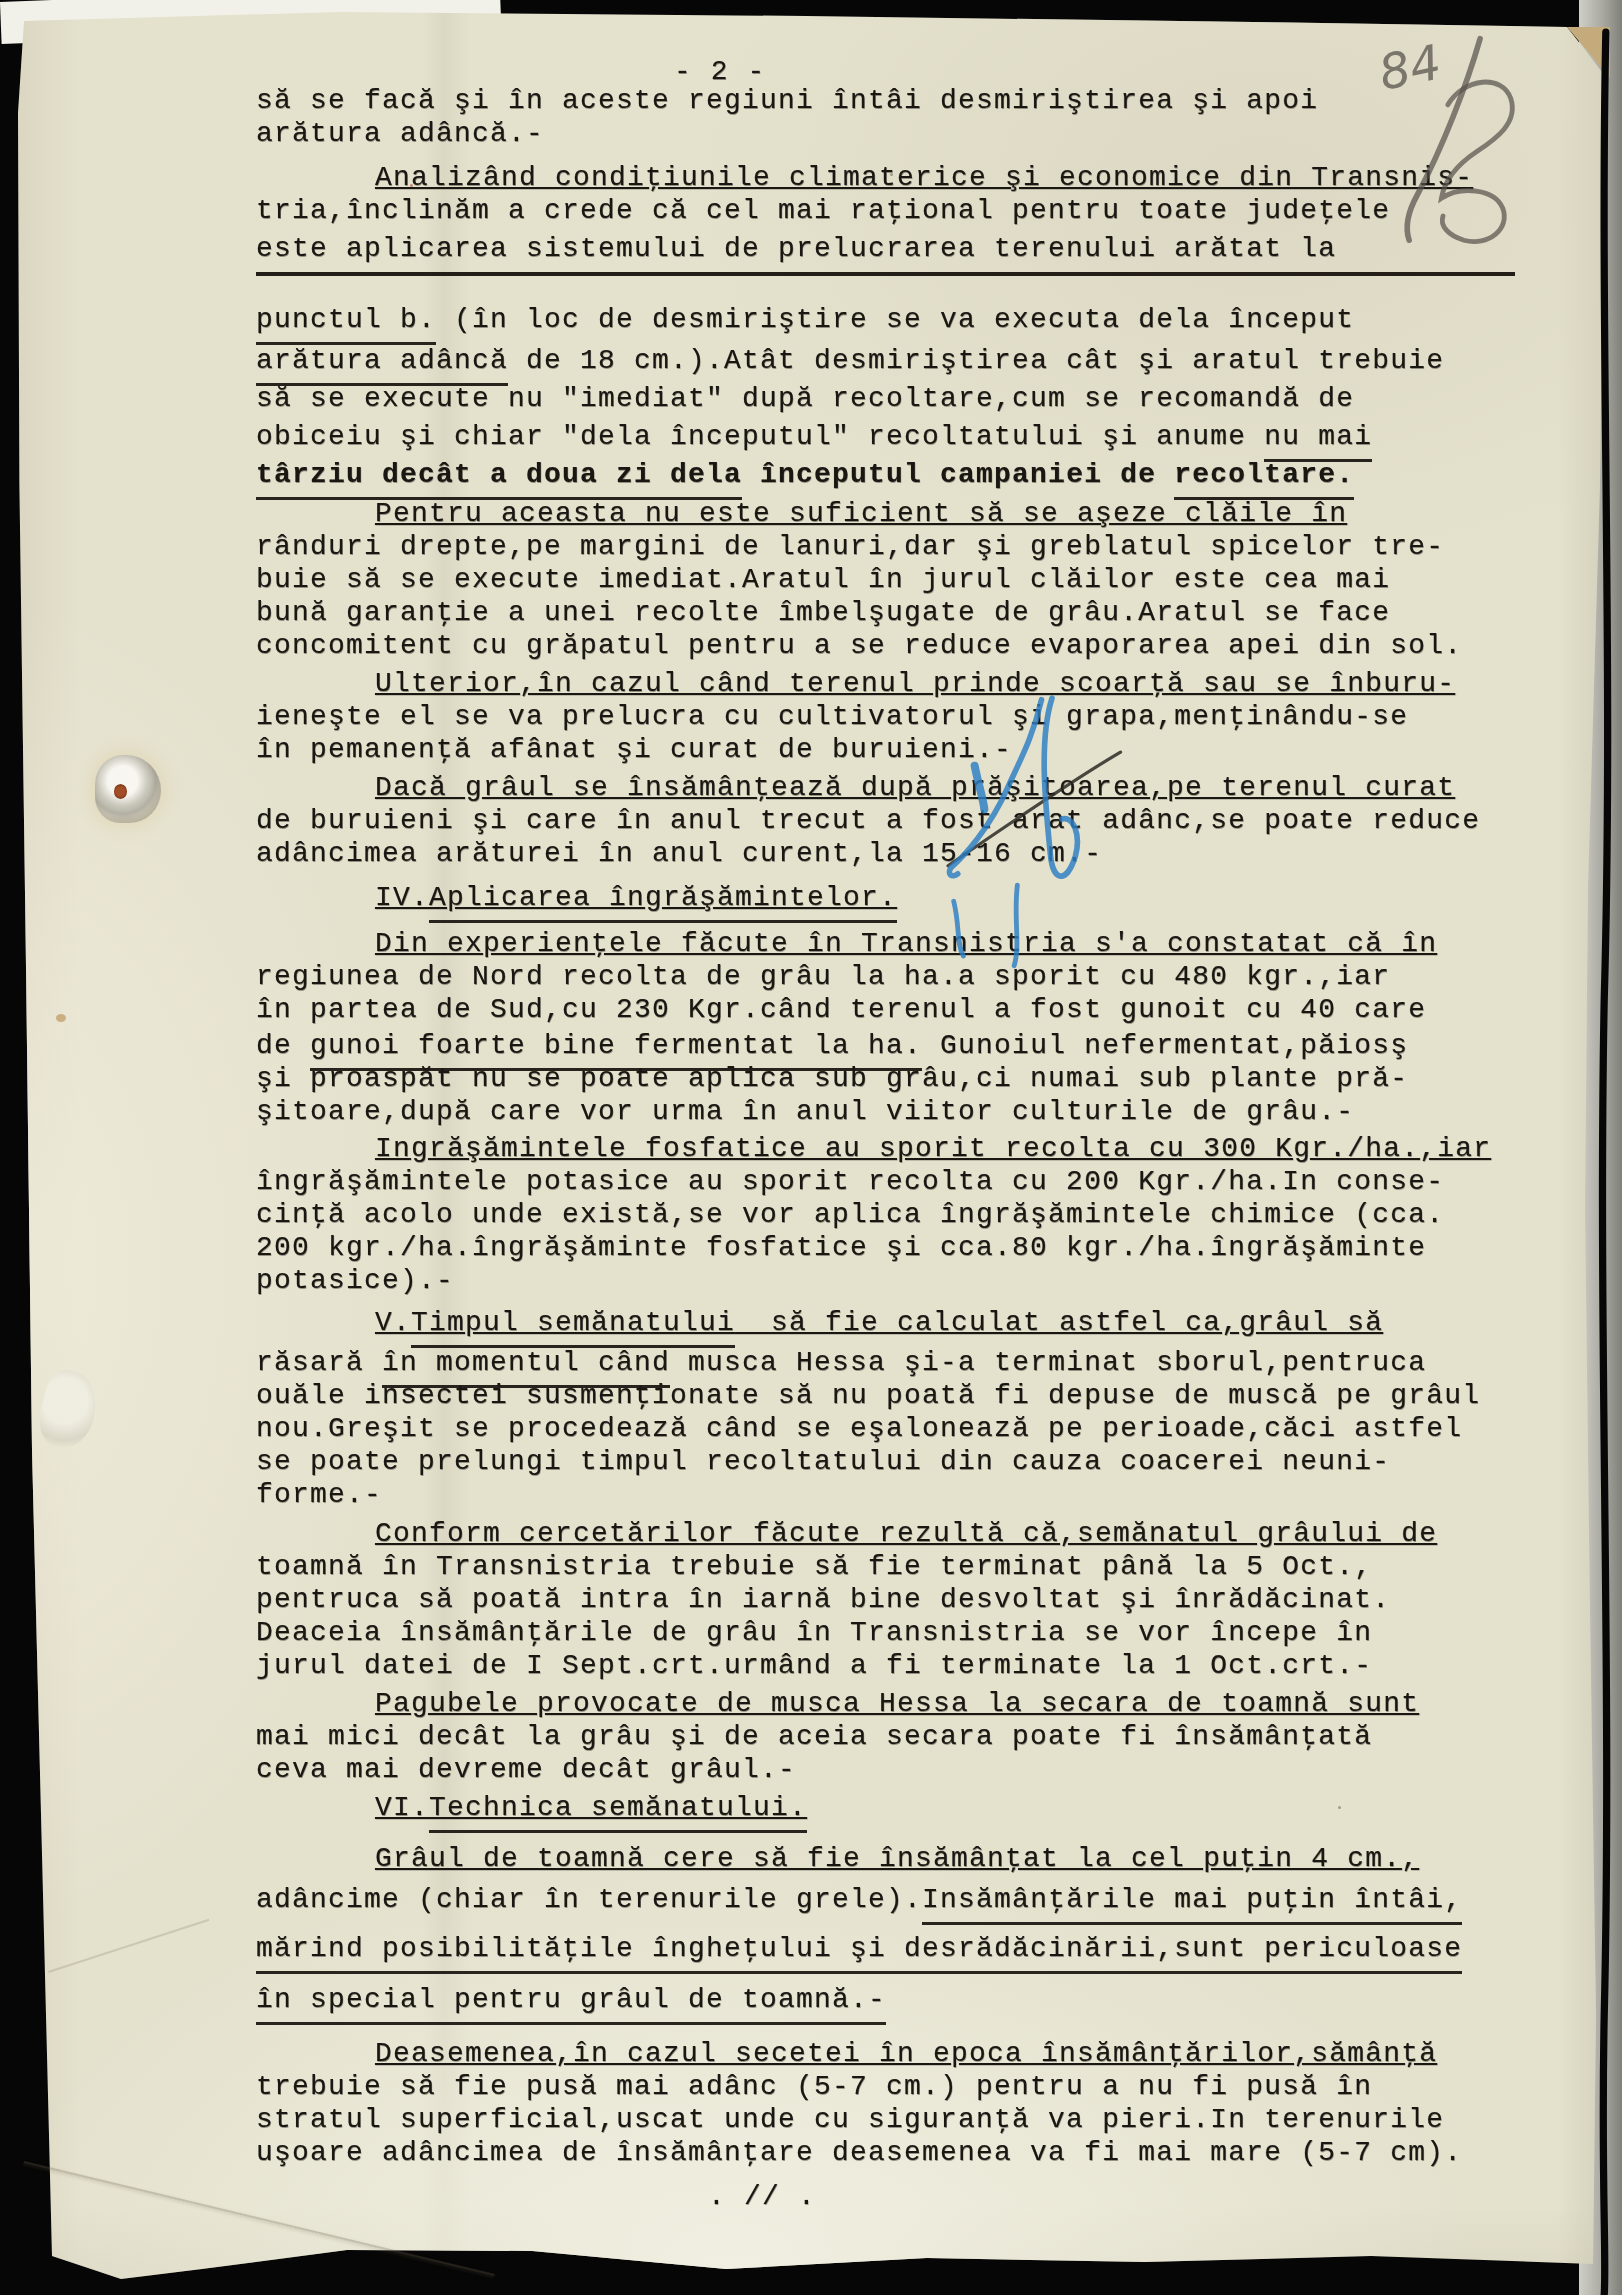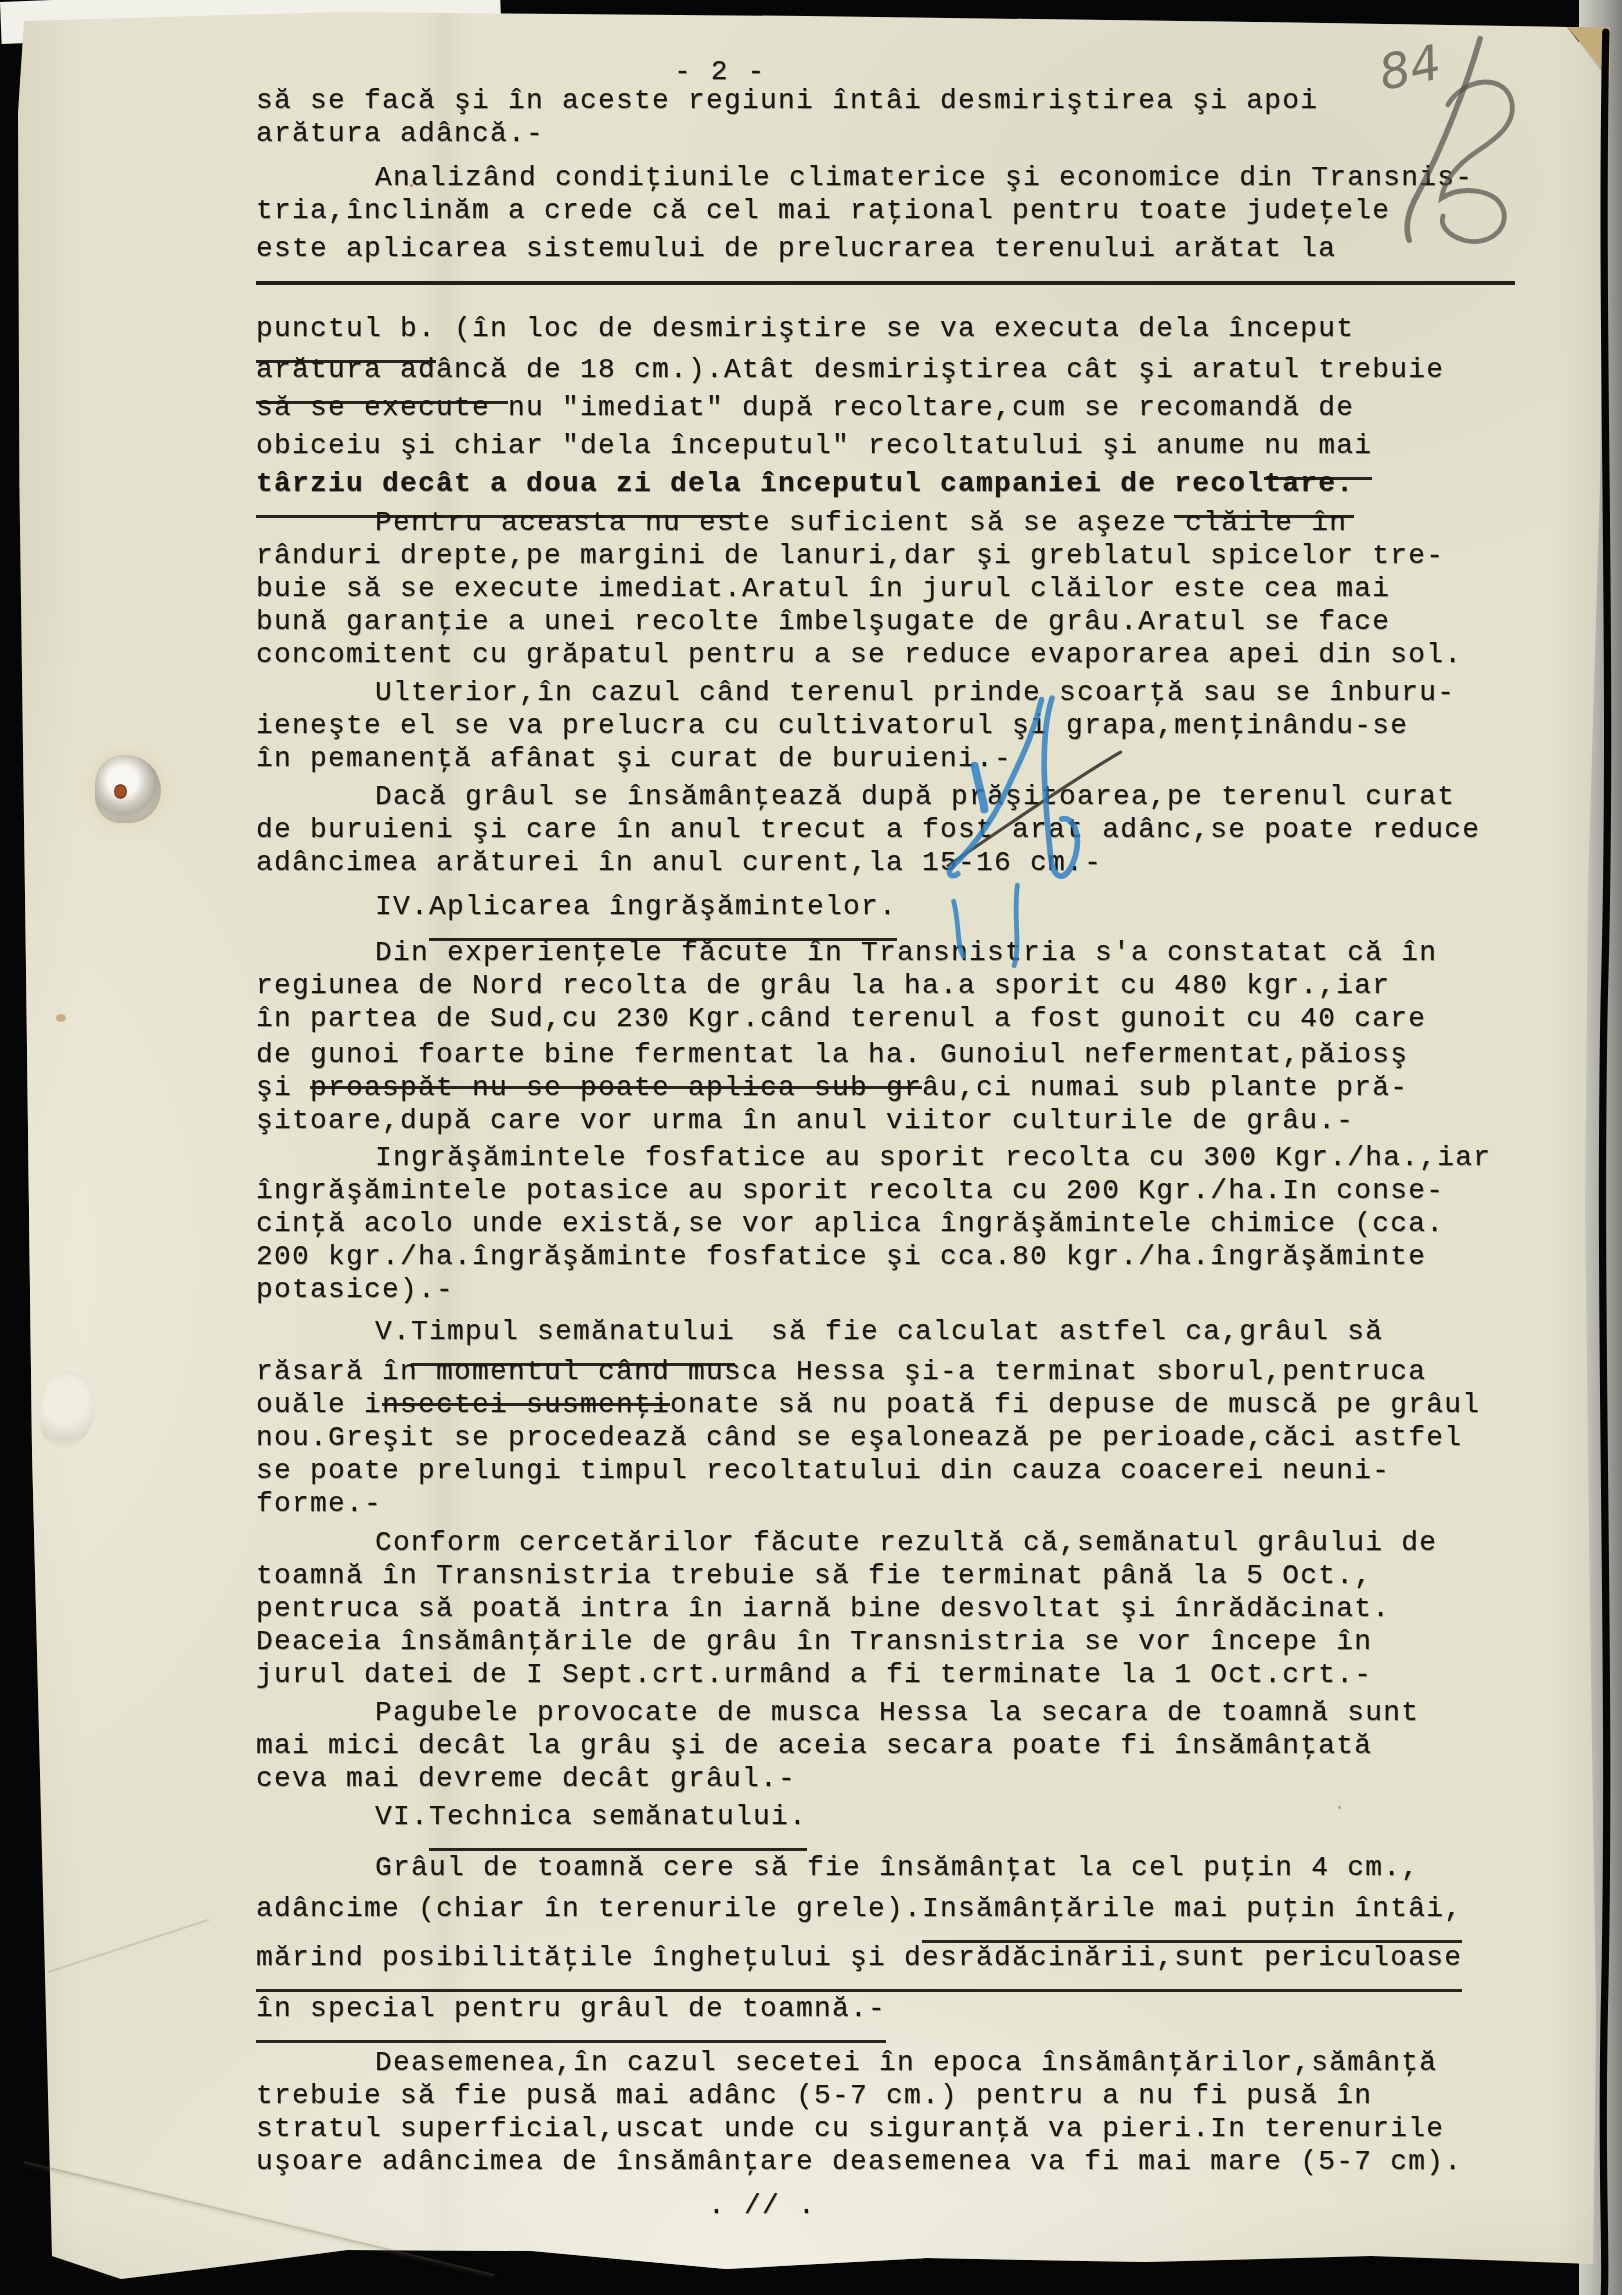--- a/index.html
+++ b/index.html
@@ -47,22 +47,22 @@
     font-size:28px;color:#1a1713;letter-spacing:1.6px;
     text-shadow:0.5px 0.5px 0 rgba(25,22,16,0.45);
   }
   #text-block{
     position:absolute;left:256px;top:84px;width:1346px;
     font-size:28px;line-height:33px;letter-spacing:1.2px;
     color:#1a1713;
     text-shadow:0.5px 0.5px 0 rgba(25,22,16,0.4), -0.3px 0 0 rgba(25,22,16,0.22);
   }
   .line{white-space:pre;}
-  .ind{padding-left:119px;}
-  .u{border-bottom:3.2px solid rgba(24,20,14,0.92);padding-bottom:16px;}
+  .ind{padding-left:119px;text-decoration:underline;}
+  .u{border-bottom:3.2px solid rgba(24,20,14,0.92);padding-bottom:7px;}
   .u2{border-bottom:4.8px solid rgba(24,20,14,0.95);display:inline-block;min-width:1259px;}
   
   .blemish{position:absolute;border-radius:50%;}
   #hole{
     left:95px;top:755px;width:66px;height:68px;border-radius:45% 55% 50% 40%;
     background:
       radial-gradient(circle at 42% 38%, #f7f6f0 0 26%, #c9c6ba 45%, #b5b2a6 58%, rgba(0,0,0,0) 72%);
     box-shadow:inset -3.2px -4.8px 6.5px rgba(120,110,90,0.45), 0 0 14.5px 4.8px rgba(214,190,130,0.25);
   }
   #rust-dot{

